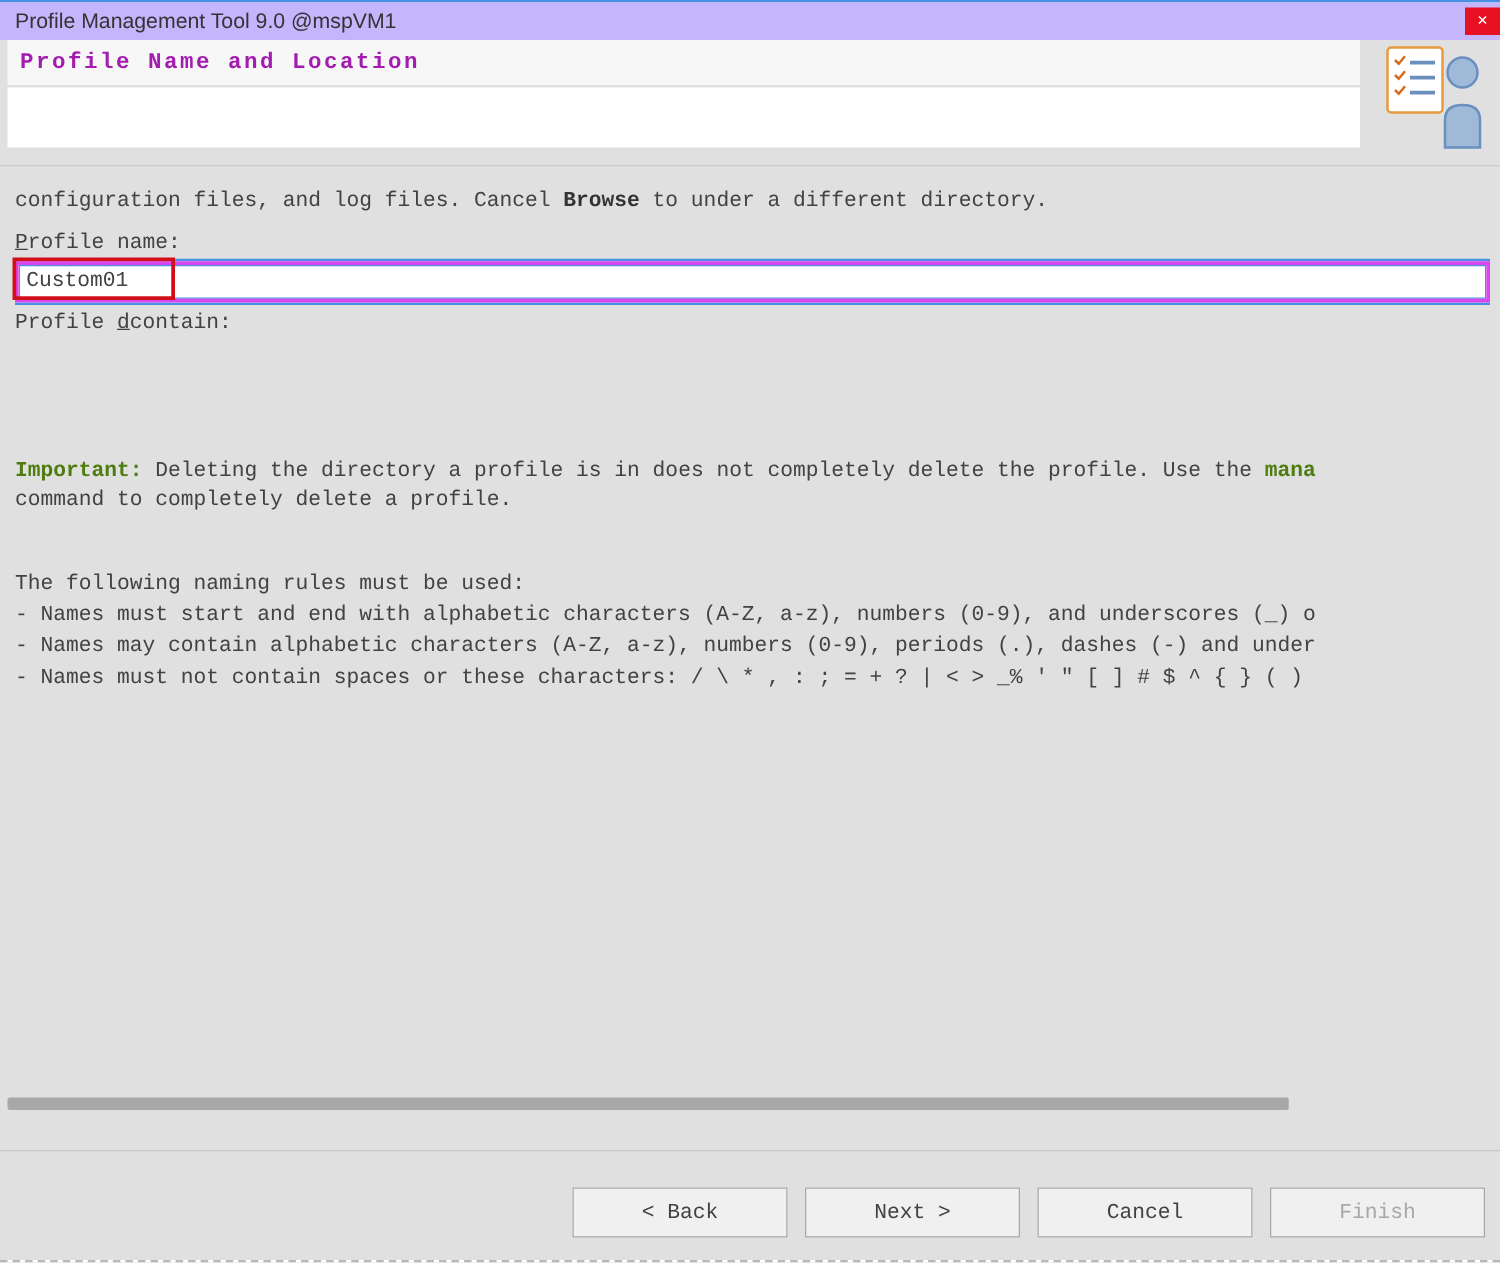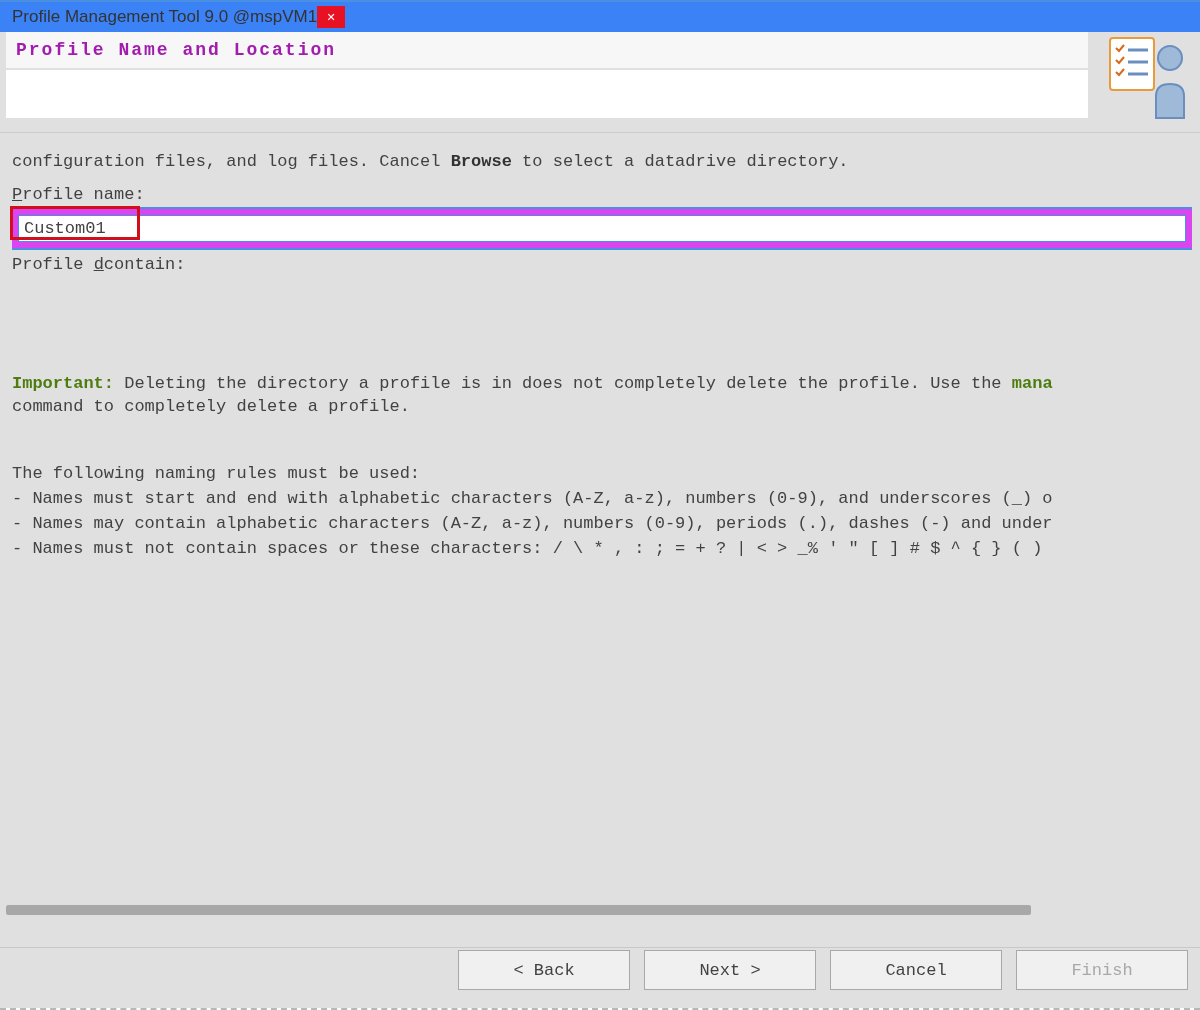--- a/index.html
+++ b/index.html
@@ -17,23 +17,24 @@
     }
     .window {
       width: 100%;
       height: 100%;
       display: flex;
       flex-direction: column;
       border-top: 2px solid #4a90e2;
     }
     .title-bar {
       display: flex;
+      justify-content: space-between;
       align-items: center;
       padding: 4px 0 4px 12px;
-      background: #3b82f6;
+      background: #c4b5fd;
       font-family: -apple-system, "Segoe UI", sans-serif;
       font-size: 17px;
       color: #333;
     }
     .title-bar .close-btn {
       width: 28px;
       height: 22px;
       background: #e81123;
       color: #fff;
       display: flex;
@@ -109,21 +110,21 @@
       width: 100%;
       font-family: "Lucida Console", "Courier New", monospace;
       font-size: 17px;
       color: #424242;
       padding: 4px 6px;
       border: 1px solid #d8d8d8;
       background: #fff;
       outline: none;
     }
     .text-input.focused {
-      border: 6px solid #d946ef;
+      border: 3px solid #d946ef;
       box-shadow: 0 0 0 1px #4a90e2 inset, 0 -2px 0 #4a90e2, 0 2px 0 #4a90e2;
     }
     .highlight-profile-name {
       border: 3px solid #d10e1a;
       padding: 0;
       width: 130px;
     }
     .highlight-profile-dir {
       border: 3px solid #d10e1a;
       width: 576px;
@@ -154,21 +155,21 @@
       left: 6px;
       bottom: 32px;
       height: 10px;
       width: 1025px;
       background: #a8a8a8;
       border-radius: 2px;
     }
     .button-bar {
       background: #e0e0e0;
       border-top: 1px solid #c8c8c8;
-      padding: 2px 12px 18px 0;
+      padding: 29px 12px 18px 0;
       display: flex;
       justify-content: flex-end;
       gap: 14px;
     }
     .wiz-btn {
       width: 172px;
       height: 40px;
       font-family: "Lucida Console", "Courier New", monospace;
       font-size: 17px;
       color: #424242;
@@ -220,21 +221,21 @@
           <path d="M52 88 v-22 q0-12 14-12 q14 0 14 12 v22 z"></path>
         </g>
       </svg>
     </div>
   </div>
 
   <div class="content">
 
     <div class="intro">
       <div>
-        <span>configuration files, and log files. Cancel </span><b>Browse</b><span> to select a datadrive directory.</span>
+        <span>configuration files, and log files. Cancel </span><b>Browse</b><span> to under a different directory.</span>
       </div>
     </div>
 
     <div class="field-label">
       <span class="underline">P</span><span>rofile name:</span>
     </div>
     <div class="input-row" style="position:relative;">
       <input type="text" class="text-input focused" style="width: 100%;" value="Custom01">
       <div class="highlight-profile-name" style="position:absolute; left:-2px; top:-3px; height:34px; pointer-events:none;"></div>
     </div>

